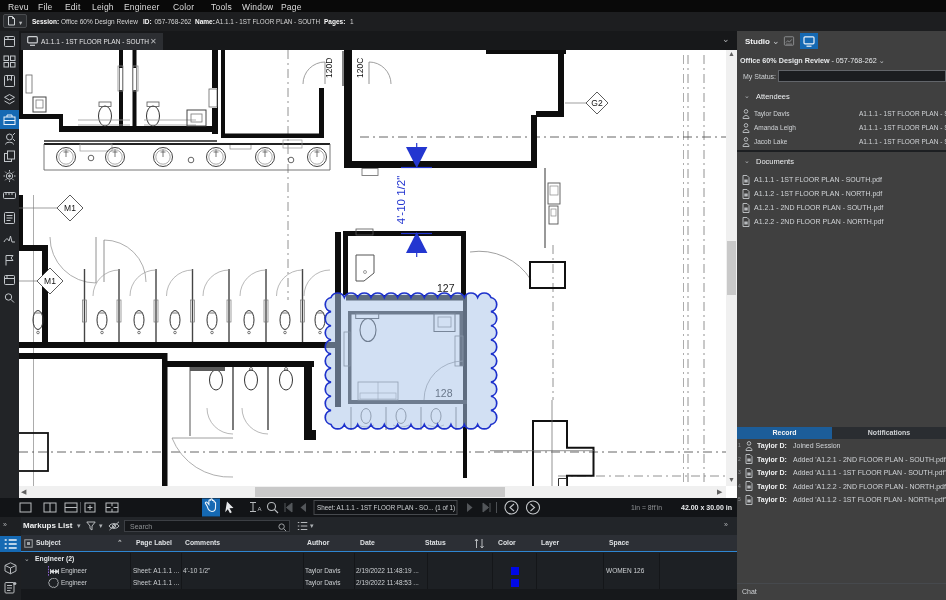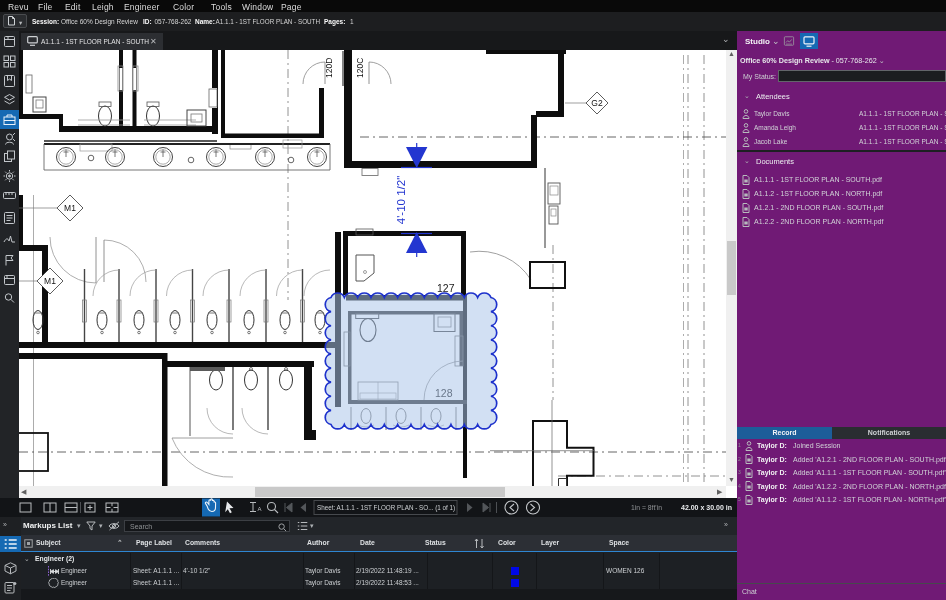--- a/index.html
+++ b/index.html
@@ -28,21 +28,21 @@
   #hscroll { left:0px; top:436px; width:707px; height:12px; background:#f0f0f0; }
   
   #btoolbar { left:0; top:498px; width:737px; height:19px; background:#121417; }
   
   #mstrip { left:0; top:517px; width:21px; height:83px; background:#1e2023; }
   #mpanel { left:21px; top:517px; width:716px; height:83px; background:#1d2024; }
   #mheader { left:0; top:0; width:716px; height:18px; background:#222529; }
   #mtablehead { left:0; top:18px; width:716px; height:17px; background:#2c2f35; border-bottom:1px solid #2e86d2;
     color:#dde0e3; font-size:6.8px; font-weight:bold; }
   
-  #rpanel { left:737px; top:31px; width:209px; height:569px; background:#701a75; color:#dadcdf; }
+  #rpanel { left:737px; top:31px; width:209px; height:569px; background:#404040; color:#dadcdf; }
 </style>
 </head>
 <body>
 <div id="stage">
 
   <div id="menubar" class="abs">
     <span style="left:8px">Revu</span>
     <span style="left:38px">File</span>
     <span style="left:65px">Edit</span>
     <span style="left:92px">Leigh</span>

